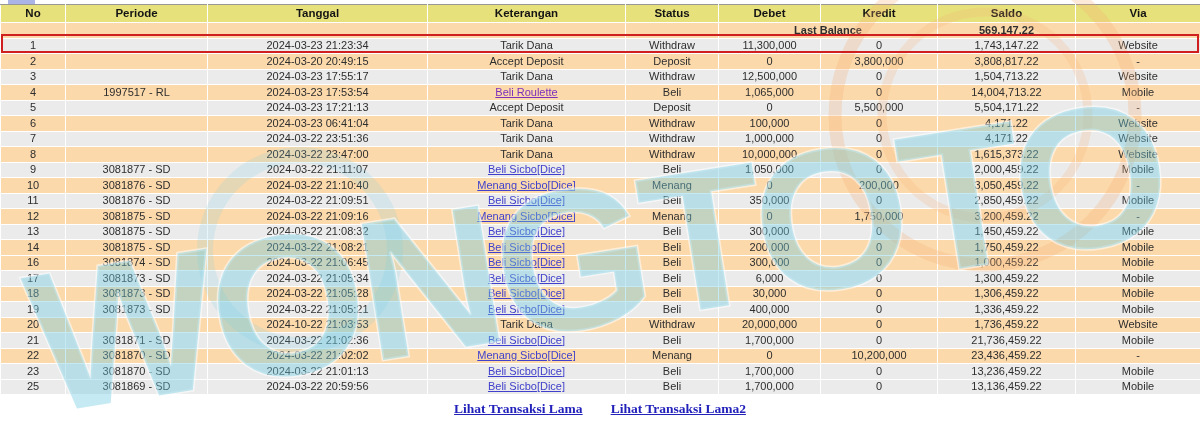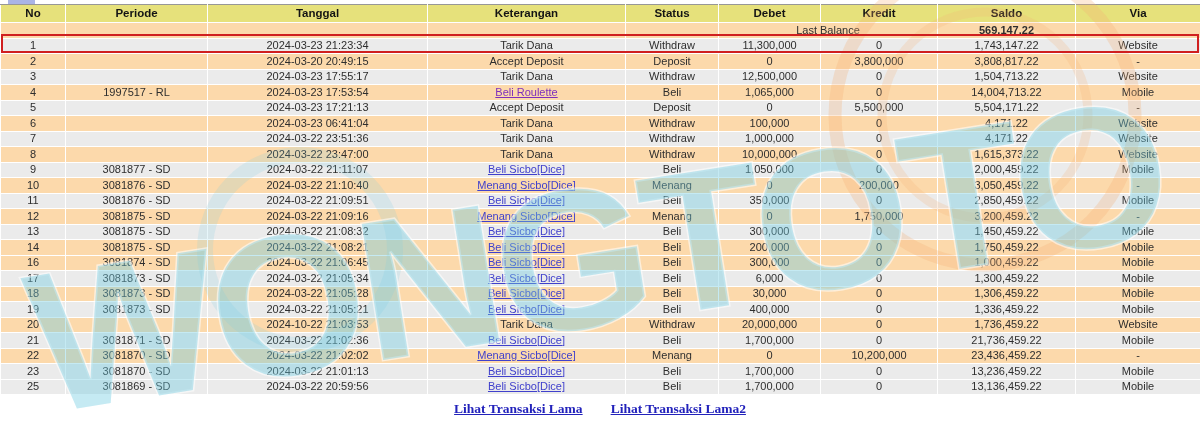--- a/index.html
+++ b/index.html
@@ -21,21 +21,21 @@
     font-size:11px; line-height:13px; height:14.5px;
     white-space:nowrap; overflow:hidden; color:#2e2e2e;
   }
   table.tx thead th {
     background:var(--header-bg); font-weight:bold; color:#141414;
     height:17px; border-top:1px solid #979797; font-size:11.5px;
   }
   tr.row-odd  td { background:var(--row-gray); }
   tr.row-even td { background:var(--row-peach); }
   tr.balance-row td { background:var(--row-peach); }
-  .balance-label { font-weight:normal; color:#141414; }
+  .balance-label { font-weight:bold; color:#141414; }
   .balance-saldo { font-weight:bold; color:var(--balance-navy); }
   td.col-status { color:var(--status-red); }
   td.col-kredit, td.col-saldo { color:var(--amount-blue); }
   a.ket-link { color:var(--link-blue); text-decoration:underline; cursor:pointer; }
   a.ket-link.visited { color:var(--link-visited); }
   .highlight-box {
     position:absolute; left:1px; top:34px; width:1194px; height:15px;
     border:2px solid var(--highlight-red); z-index:6; pointer-events:none;
   }
   .watermark { position:absolute; left:0; top:0; z-index:4; pointer-events:none; }

